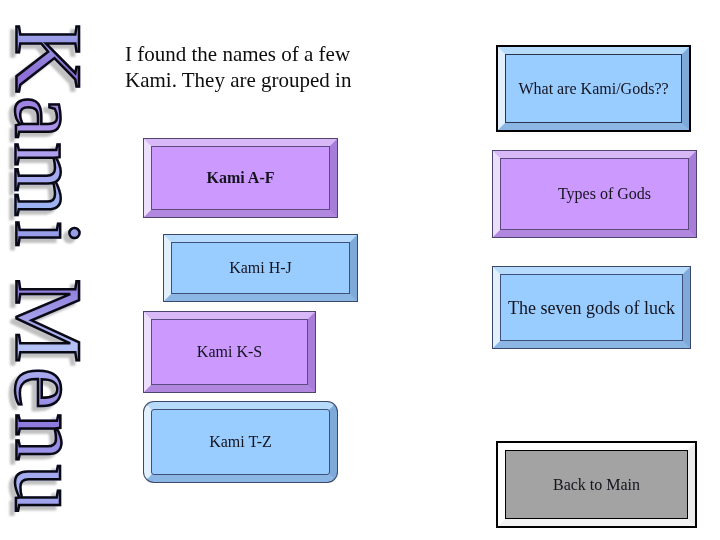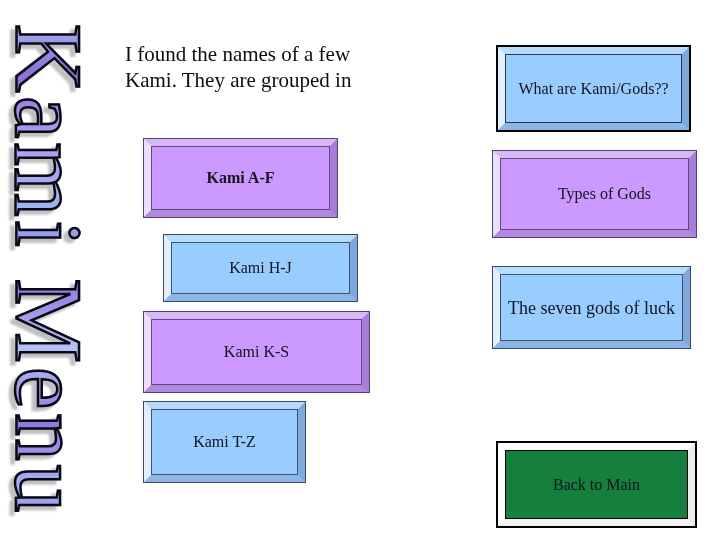--- a/index.html
+++ b/index.html
@@ -57,30 +57,30 @@
   }
   .btn.blue {
     background: #99ccff;
     border-color: #b7dbfb #7fa9d9 #8cb6e4 #e2effd;
     box-shadow: 0 0 0 1px #39486b, inset 0 0 0 1px #3e507a;
   }
   .btn.blue.black-outline {
     box-shadow: 0 0 0 2px #000000, inset 0 0 0 1px #2a3450;
   }
   .btn.white {
-    background: #15803d;
+    background: #a3a3a3;
     border-color: #ffffff #ebebeb #f3f3f3 #ffffff;
     box-shadow: 0 0 0 2px #000000, inset 0 0 0 1px #000000;
   }
 
   
   #btn-kami-af { left: 144px; top: 139px; width: 193px; height: 78px; font-weight: bold; }
   #btn-kami-hj { left: 144px; top: 235px; width: 193px; height: 66px; margin-left: 20px; }
-  #btn-kami-ks { left: 144px; top: 312px; width: 225px; height: 80px; }
-  #btn-kami-tz { left: 144px; top: 402px; width: 161px; height: 80px; }
+  #btn-kami-ks { left: 144px; top: 312px; width: 171px; height: 80px; }
+  #btn-kami-tz { left: 144px; top: 402px; width: 193px; height: 80px; border-radius: 10px; }
   #btn-what-are   { left: 498px; top: 47px;  width: 191px; height: 83px; }
   #btn-types      { left: 493px; top: 151px; width: 203px; height: 86px; padding-left: 24px; }
   #btn-seven-gods { left: 493px; top: 267px; width: 197px; height: 81px; font-size: 18px; line-height: 28px; }
   #btn-back-main  { left: 498px; top: 443px; width: 197px; height: 83px; }
 </style>
 </head>
 <body>
 
 <div class="wordart-wrap">
   <div class="wordart">Kami Menu</div>

